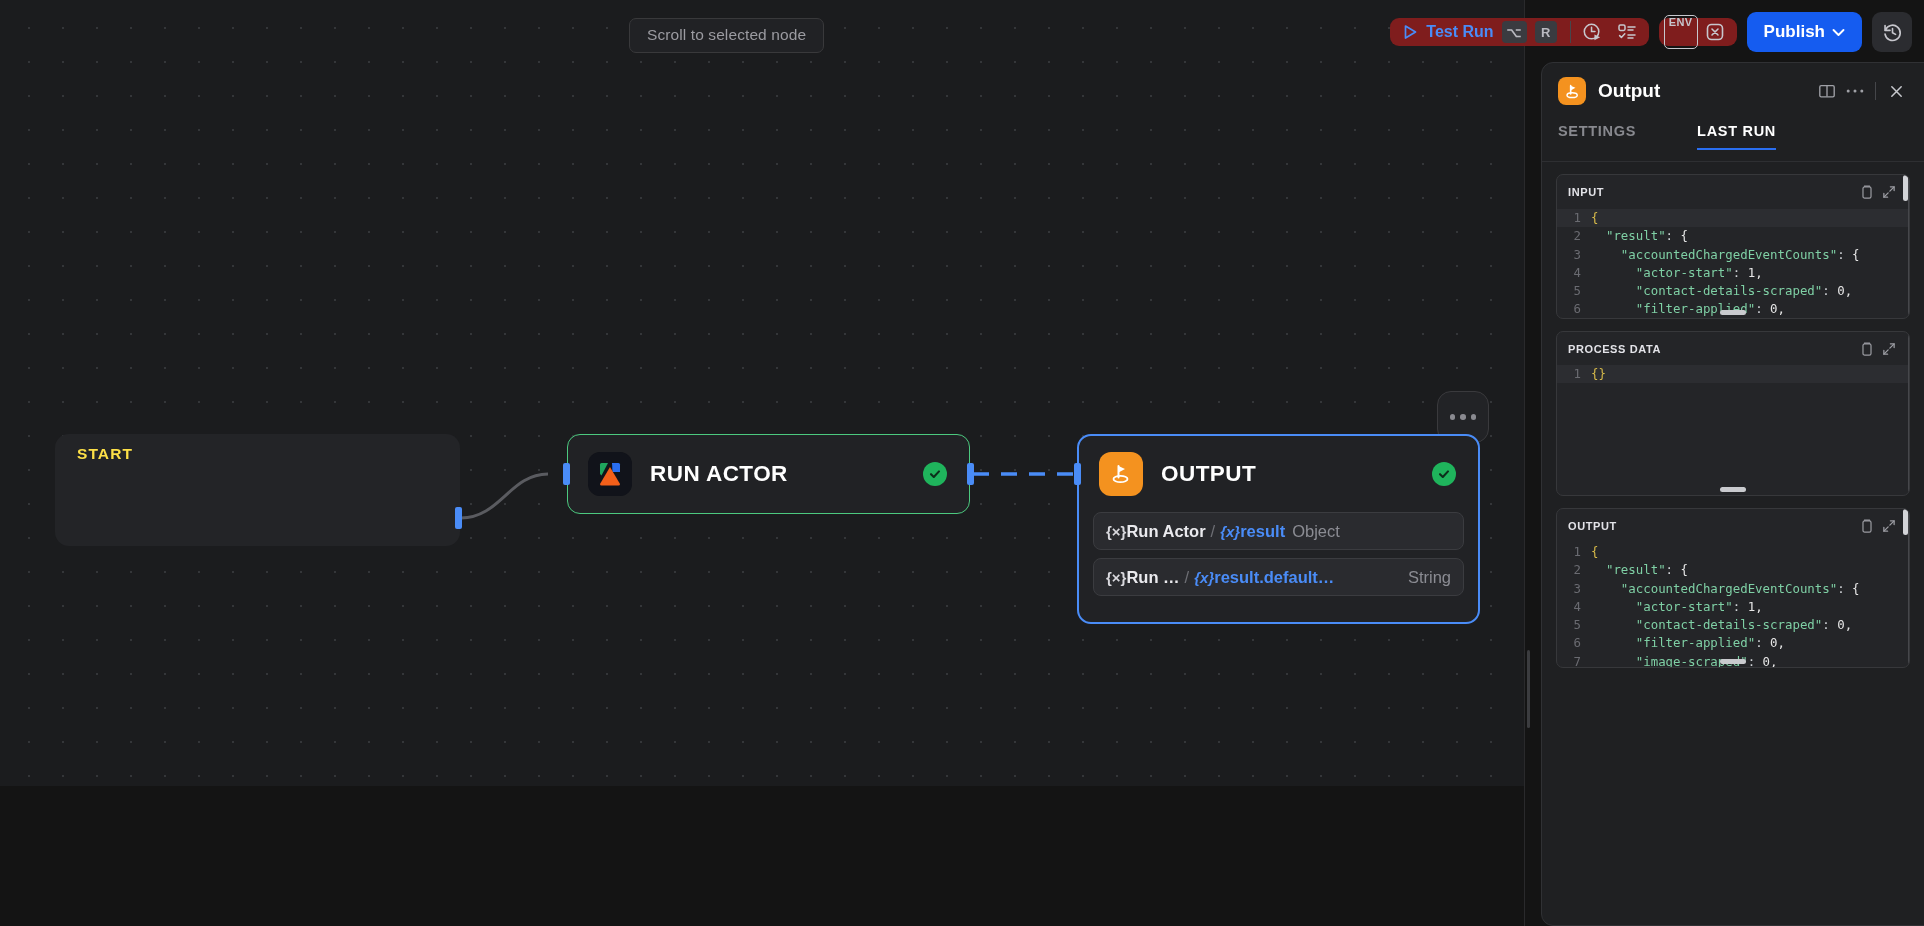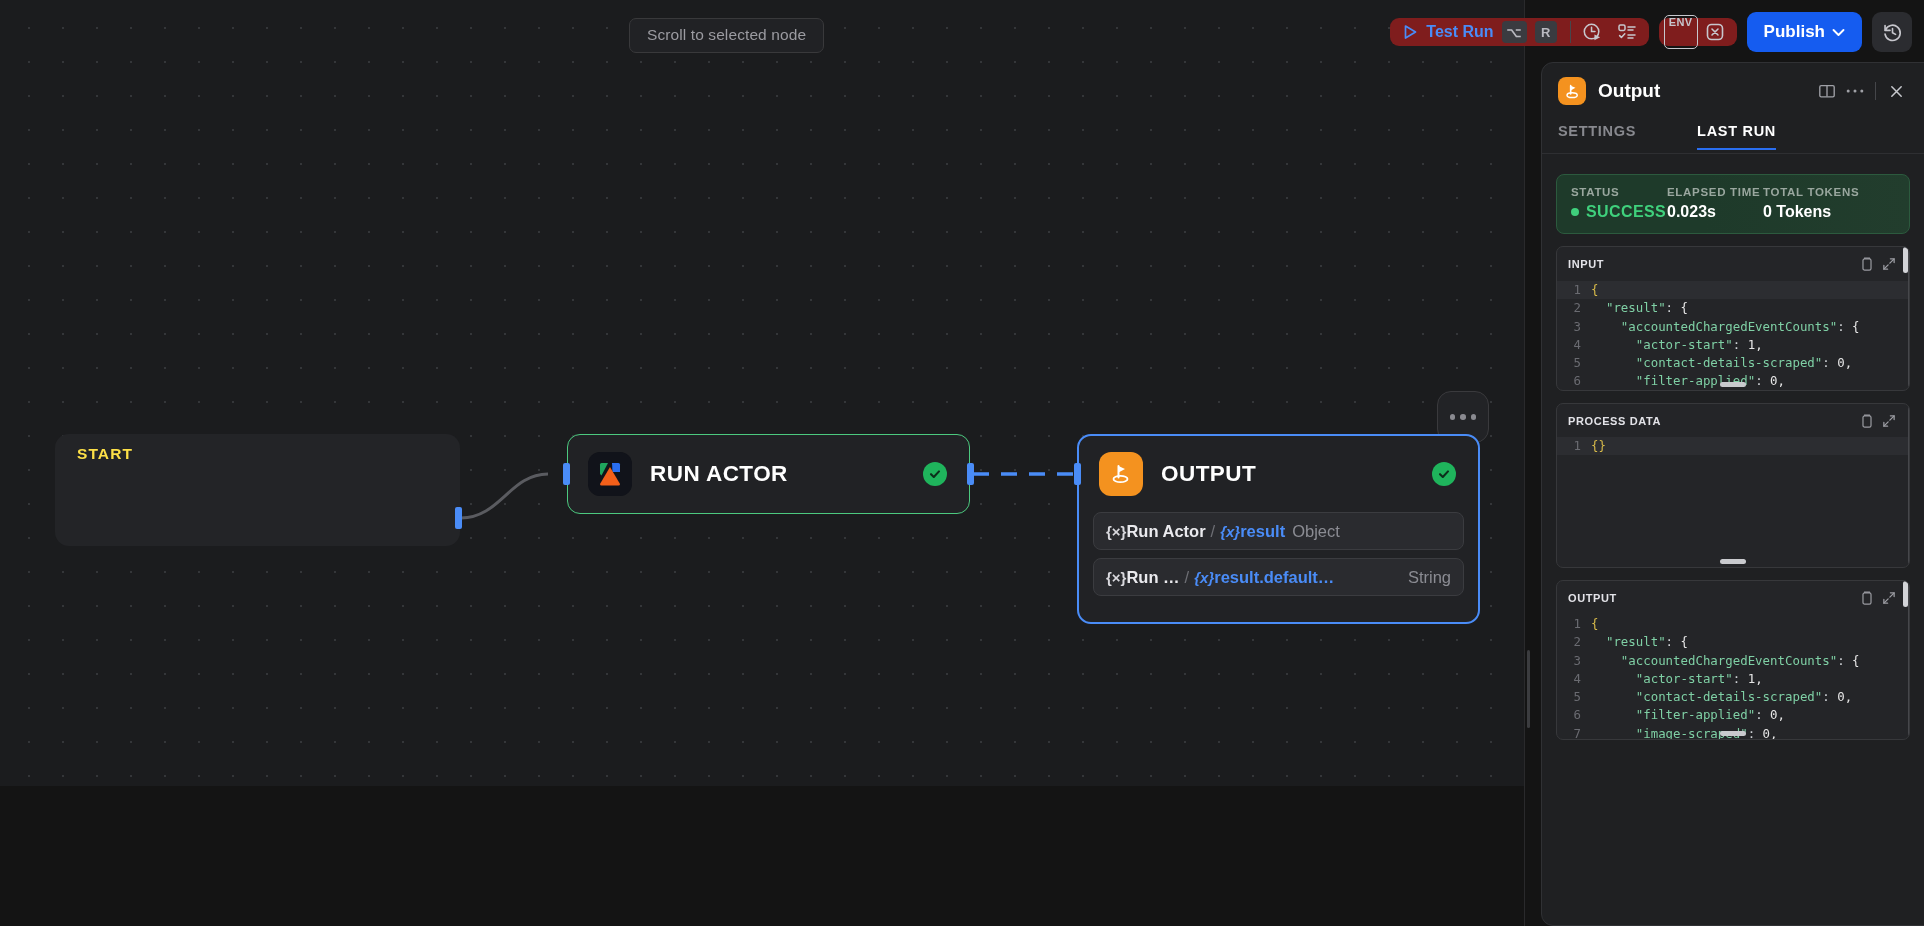--- a/index.html
+++ b/index.html
@@ -301,21 +301,21 @@
 
   .panel-desc {
     padding: 10px 16px 0;
     font-size: 14.5px;
     color: #8c8d93;
   }
 
   .tabs {
     display: flex; align-items: flex-end;
     gap: 22px;
-    padding: 18px 16px 4px;
+    padding: 18px 16px 12px;
     border-bottom: 1px solid #2e2f32;
   }
   .tab {
     font-size: 14.5px; font-weight: 700;
     letter-spacing: .7px;
     color: #88898f;
     padding-bottom: 9px;
     border-bottom: 2.5px solid transparent;
     margin-bottom: -1px;
   }
@@ -590,37 +590,20 @@
           </svg>
         </div>
       </div>
 
 
       <div class="tabs">
         <div class="tab">SETTINGS</div>
         <div class="tab active">LAST RUN</div>
       </div>
 
-      <div class="status-card">
-        <div class="sc-col c1">
-          <div class="sc-label">STATUS</div>
-          <div class="sc-val ok">
-            <span class="sc-dot"></span>
-            <span>SUCCESS</span>
-          </div>
-        </div>
-        <div class="sc-col c2">
-          <div class="sc-label">ELAPSED TIME</div>
-          <div class="sc-val">0.023s</div>
-        </div>
-        <div class="sc-col">
-          <div class="sc-label">TOTAL TOKENS</div>
-          <div class="sc-val">0 Tokens</div>
-        </div>
-      </div>
 
       <div class="code-box box-input">
         <div class="cb-head">
           <span class="cb-title">INPUT</span>
           <span class="cb-icon">
             <svg width="14" height="15" viewBox="0 0 15 16">
               <rect x="3.2" y="2" width="8.6" height="12" rx="1.8" fill="none" stroke="#9a9ba1" stroke-width="1.3"></rect>
               <path d="M5 2 V1.2 H10 V2" fill="none" stroke="#9a9ba1" stroke-width="1.3"></path>
             </svg>
           </span>

